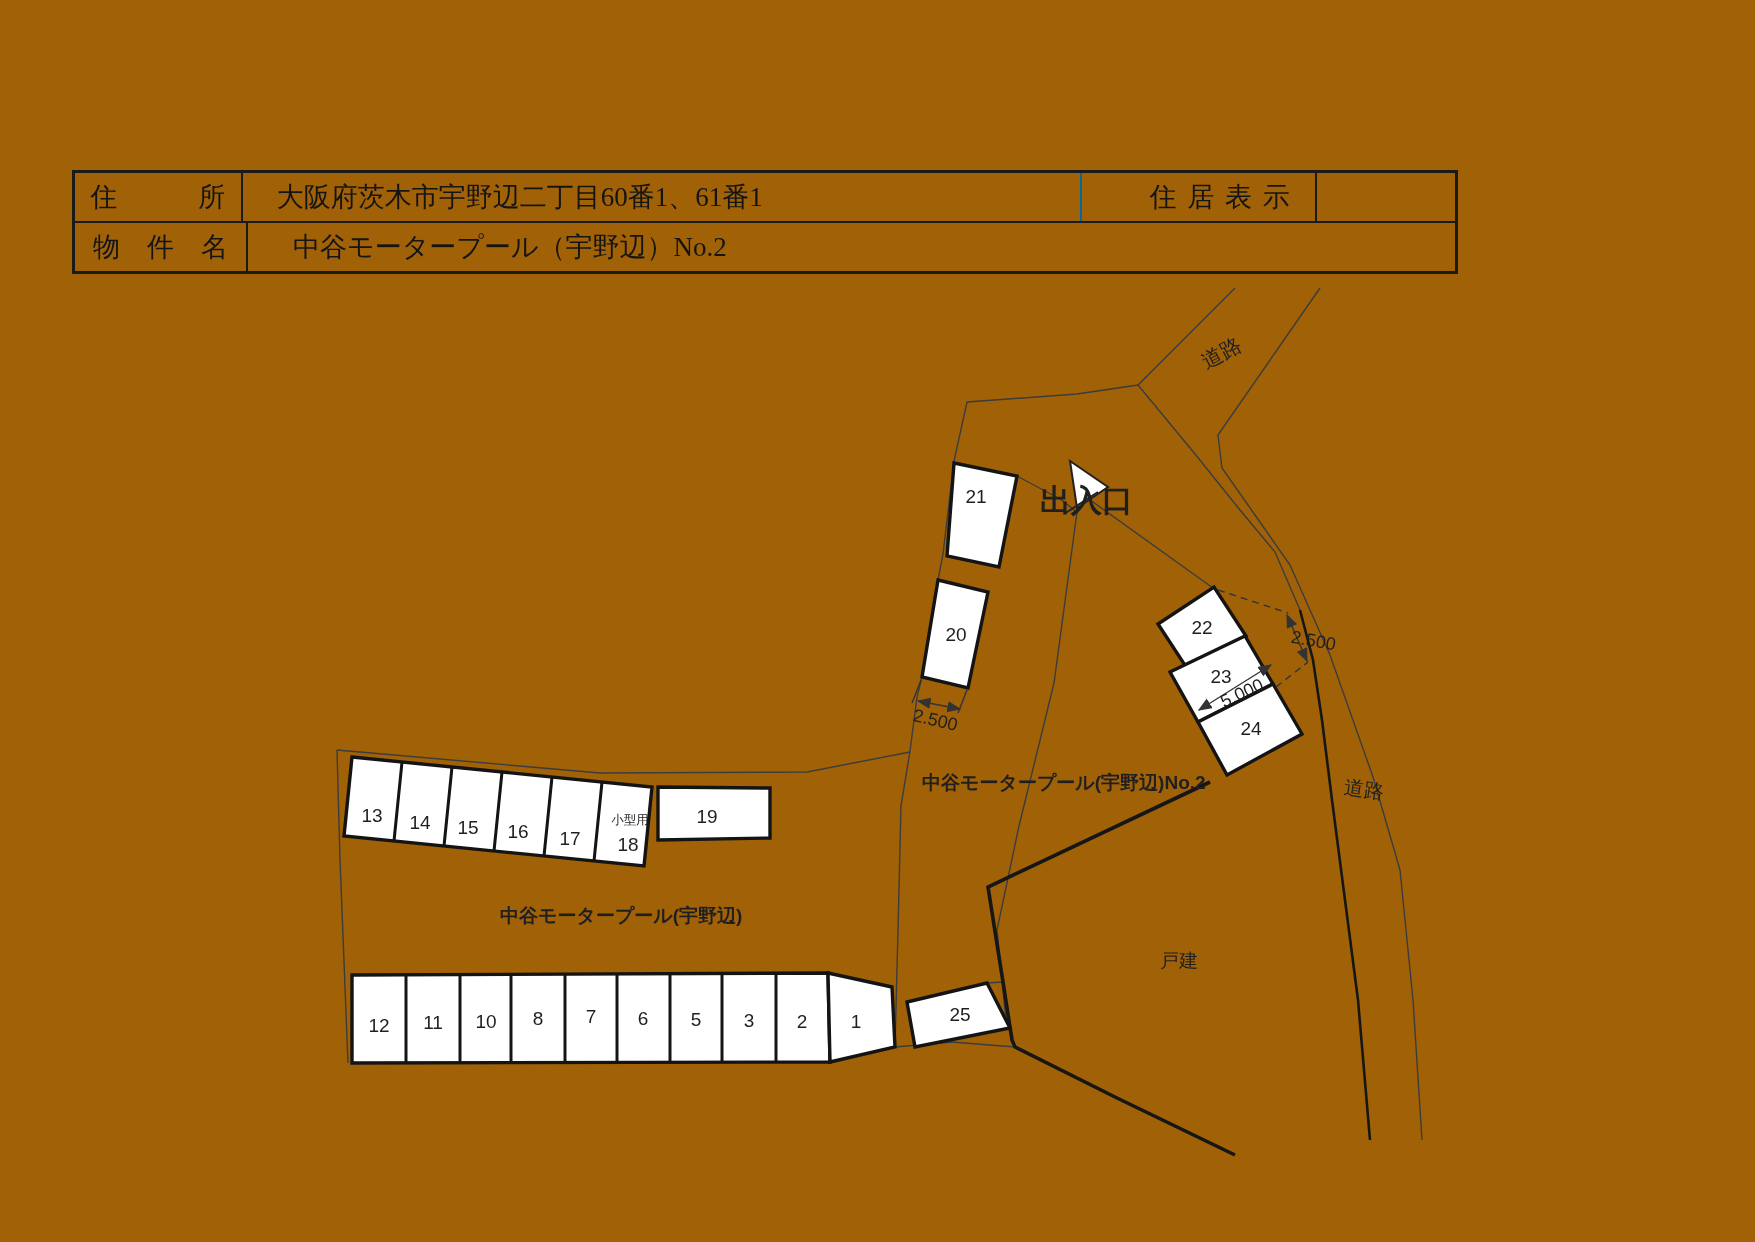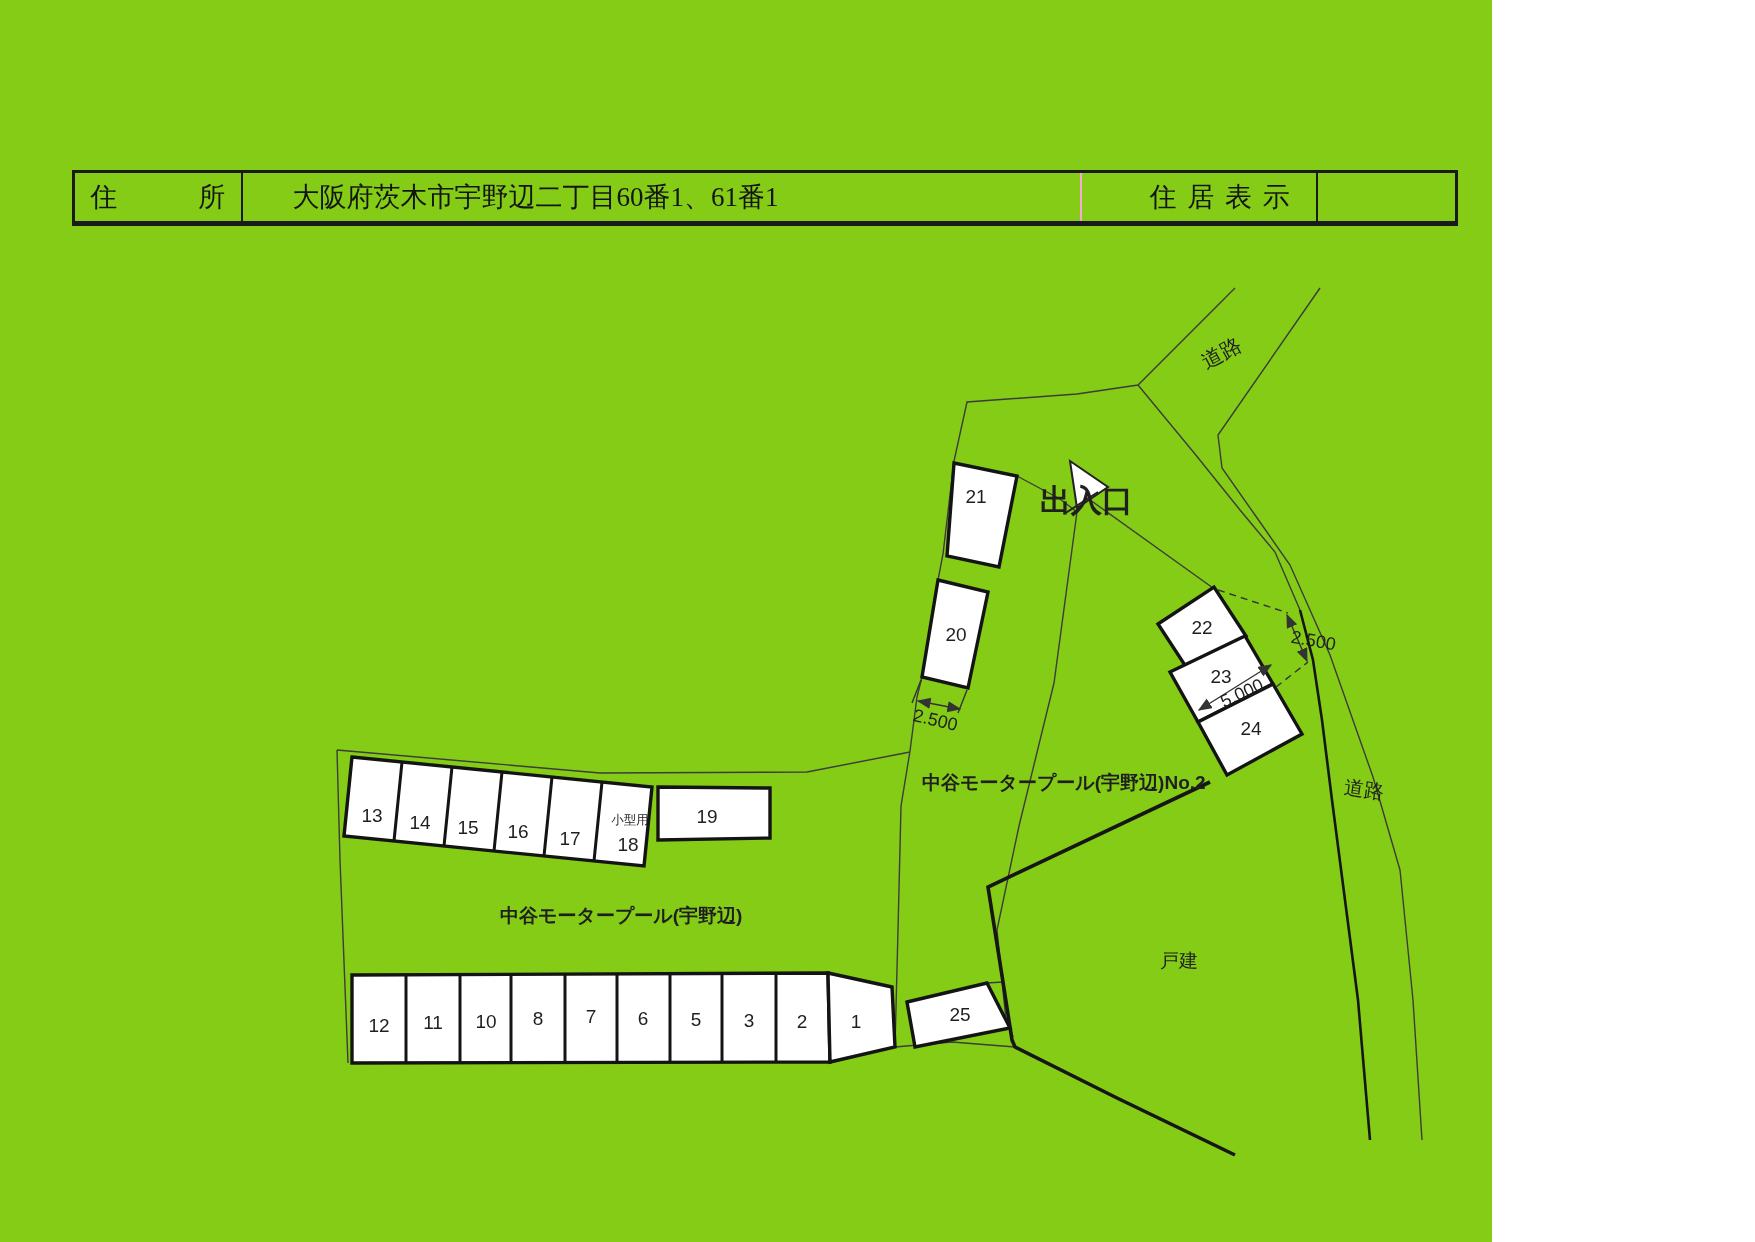--- a/index.html
+++ b/index.html
@@ -1,31 +1,31 @@
 <!DOCTYPE html>
 <html><head>
 <meta charset="utf-8">
 <style>
   html,body{margin:0;padding:0;background:#ffffff;}
   .page{
-    position:relative;width:1492px;height:1242px;background:#84cc16;overflow:hidden;
+    position:relative;width:1755px;height:1242px;background:#a16207;overflow:hidden;
     font-family:"Liberation Sans",sans-serif;color:#1a1a1a;
   }
   
   .doc-table{
     position:absolute;left:72px;top:170px;width:1380px;
     border:3px solid #1a1a1a;
     font-family:"Liberation Serif",serif;
     font-size:27px;color:#141414;
   }
   .doc-row{display:flex;height:48px;align-items:stretch;}
   .doc-row.first{border-bottom:2px solid #1a1a1a;}
   .doc-cell{display:flex;align-items:center;box-sizing:border-box;white-space:nowrap;overflow:hidden;}
   .cell-label{width:173px;justify-content:center;border-right:2px solid #1a1a1a;}
-  .cell-addr{width:865px;padding-left:50px;border-right:2px solid #f9a8d4;}
+  .cell-addr{width:865px;padding-left:34px;border-right:2px solid #0369a1;}
   .cell-res-label{width:198px;justify-content:center;border-right:2px solid #1a1a1a;letter-spacing:2px;margin-left:44px;}
   .cell-res-value{width:142px;}
   .cell-prop{width:1205px;padding-left:45px;}
   
   .diagram{position:absolute;left:0;top:0;}
   .diagram text{fill:#1f1f1f;font-family:"Liberation Sans",sans-serif;}
   .stall-num{font-size:19px;text-anchor:middle;fill:#2a2a2a;}
   .dim-text{font-size:18px;fill:#333;}
   .site-label{font-size:19px;font-weight:600;}
 </style>
@@ -33,20 +33,24 @@
 <body>
 
 <div class="page">
 
   <div class="doc-table">
     <div class="doc-row first">
       <div class="doc-cell cell-label">住　　　所</div>
       <div class="doc-cell cell-addr">大阪府茨木市宇野辺二丁目60番1、61番1</div>
       <div class="doc-cell cell-res-label">住 居 表 示</div>
       <div class="doc-cell cell-res-value"></div>
+    </div>
+    <div class="doc-row">
+      <div class="doc-cell cell-label">物　件　名</div>
+      <div class="doc-cell cell-prop">中谷モータープール（宇野辺）No.2</div>
     </div>
   </div>
 
   <svg class="diagram" width="1755" height="1242" viewBox="0 0 1755 1242" xmlns="http://www.w3.org/2000/svg">
     <defs>
       <marker id="arw" markerWidth="11" markerHeight="9" refX="9" refY="4" orient="auto-start-reverse">
         <path d="M0,0 L10,4 L0,8 z" fill="#333"></path>
       </marker>
     </defs>
 

